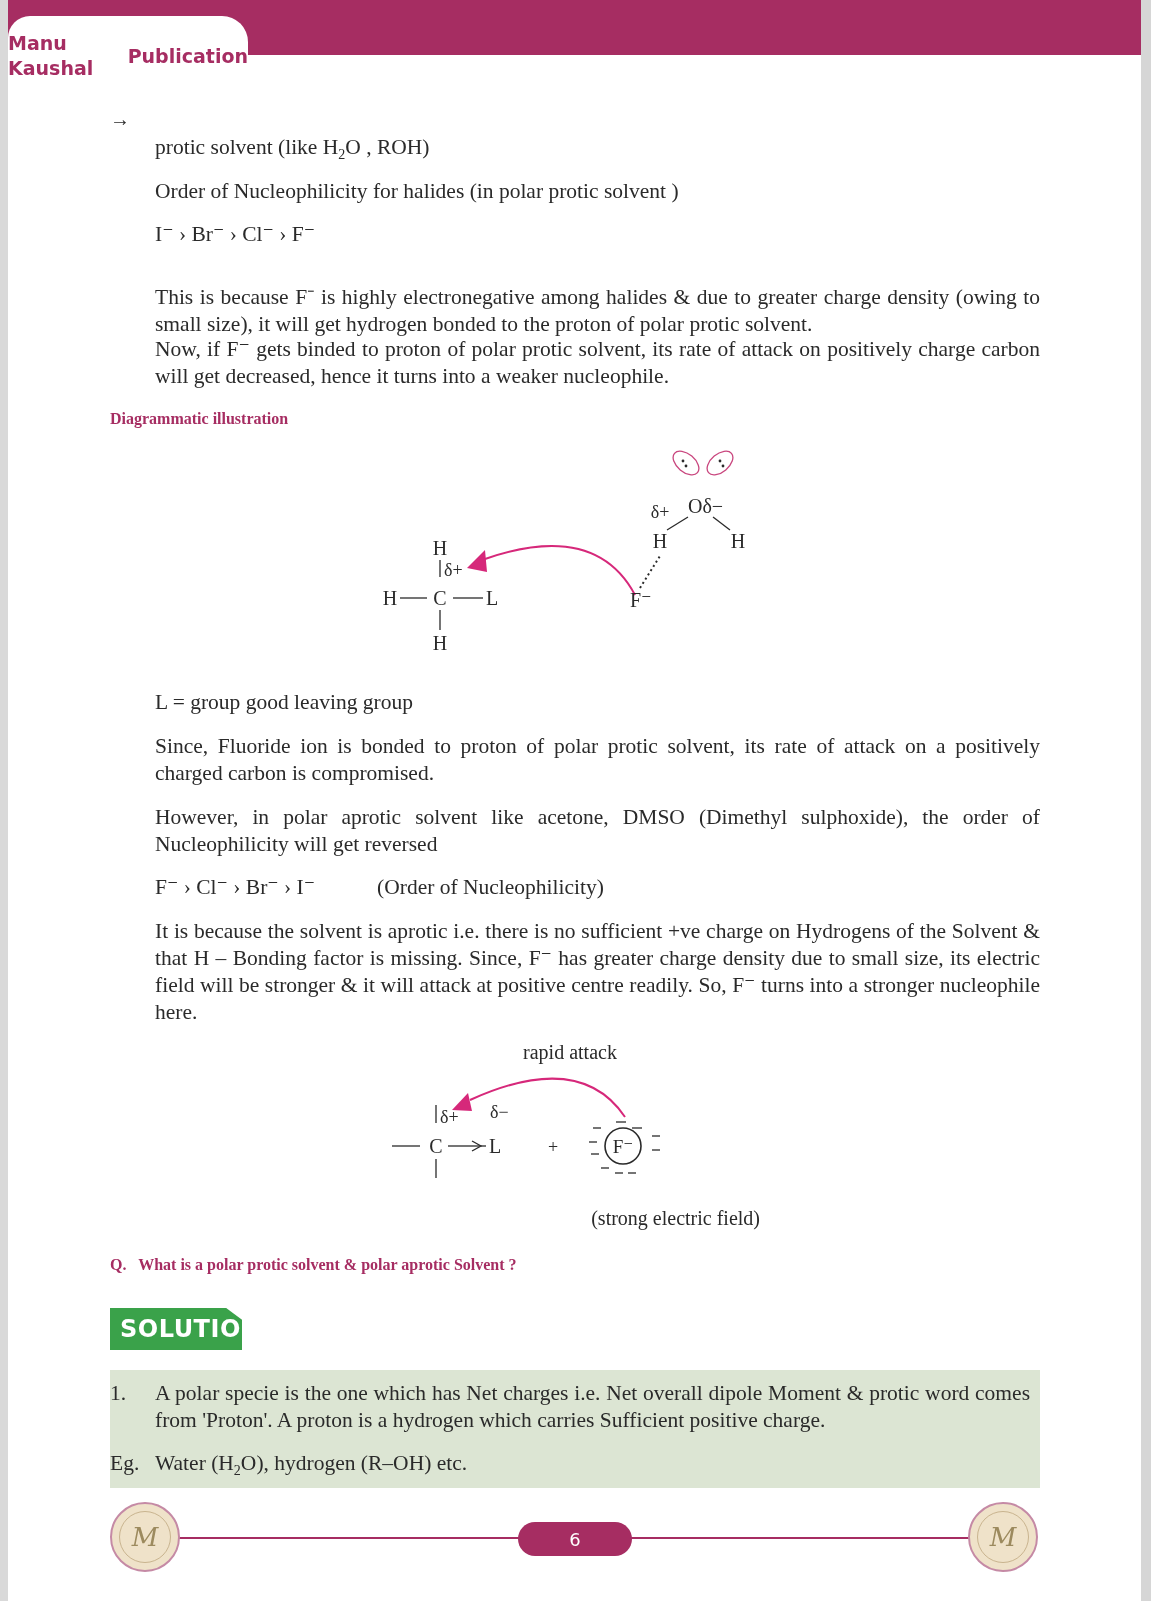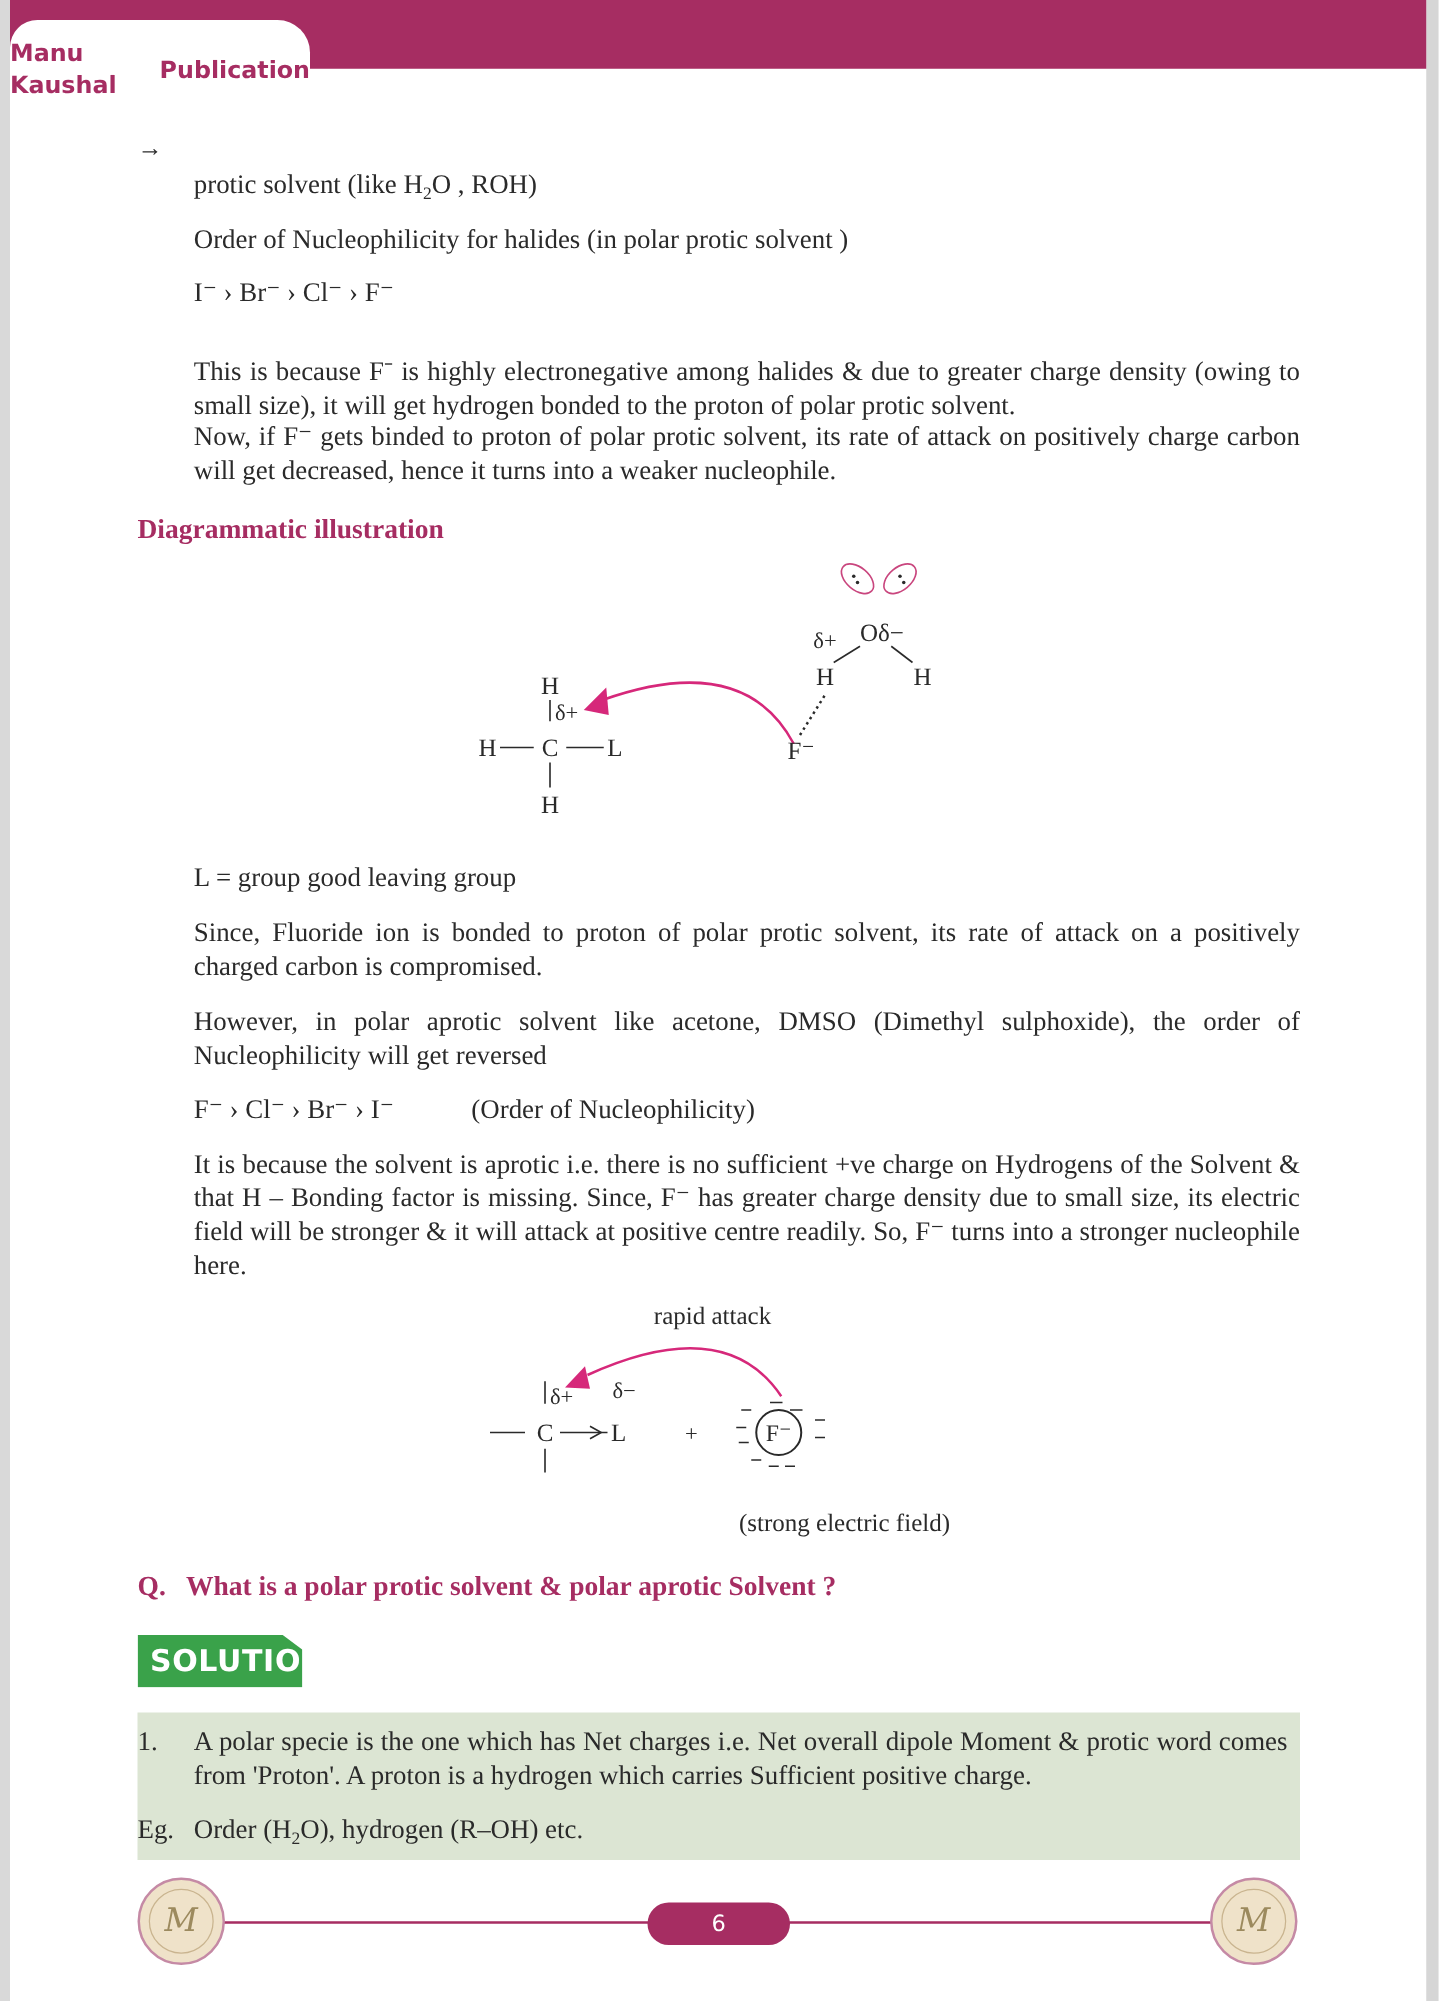--- a/index.html
+++ b/index.html
@@ -27,21 +27,21 @@
     display: flex; flex-direction: row; align-items: center; justify-content: center;
     color: #a62d62; font-family: "DejaVu Sans", sans-serif; font-size: 19px; font-weight: bold; line-height: 25px;
   }
   .content { position: absolute; left: 0; top: 0; width: 1151px; }
   .para {
     position: absolute; left: 155px; width: 885px;
     font-size: 21.5px; line-height: 27px; text-align: justify;
   }
   .arrow-bullet { position: absolute; left: 110px; font-size: 20px; }
   .heading-pink {
-    position: absolute; left: 110px; color: #a62d62; font-weight: bold; font-size: 22px;
+    position: absolute; left: 110px; color: #a62d62; font-weight: bold; font-size: 16px;
   }
   sub { font-size: 14px; vertical-align: -5px; line-height: 0; }
   .gap { display: inline-block; width: 62px; }
   .diagram { position: absolute; }
   .diagram text { font-family: "Liberation Serif", "DejaVu Serif", serif; fill: #2a2a2a; }
   .solution-badge {
     position: absolute; left: 110px; top: 1308px; width: 132px; height: 42px;
     background: #3aa24a; color: #ffffff;
     font-family: "DejaVu Sans", sans-serif; font-weight: bold; font-size: 24px; letter-spacing: 0.5px;
     display: flex; align-items: center; padding-left: 10px; box-sizing: border-box;
@@ -176,21 +176,21 @@
     <span>What is a polar protic solvent &amp; polar aprotic Solvent ?</span>
   </div>
 
   <div class="solution-badge">SOLUTION</div>
 
   <div class="solution-box"></div>
   <span class="para" style="left:110px; width:40px; top:1380px;">1.</span>
   <div class="para" style="top:1380px; width:875px;">A polar specie is the one which has Net charges i.e. Net overall dipole Moment &amp; protic word comes from 'Proton'. A proton is a hydrogen which carries Sufficient positive charge.</div>
   <span class="para" style="left:110px; width:40px; top:1450px;">Eg.</span>
   <div class="para" style="top:1450px;">
-    <span>Order (H</span><sub>2</sub><span>O), hydrogen (R–OH) etc.</span>
+    <span>Water (H</span><sub>2</sub><span>O), hydrogen (R–OH) etc.</span>
   </div>
 
   <div class="footer-line"></div>
   <div class="seal" style="left:110px;">
     <div class="seal-inner">M</div>
   </div>
   <div class="seal" style="left:968px;">
     <div class="seal-inner">M</div>
   </div>
   <div class="page-pill">6</div>

